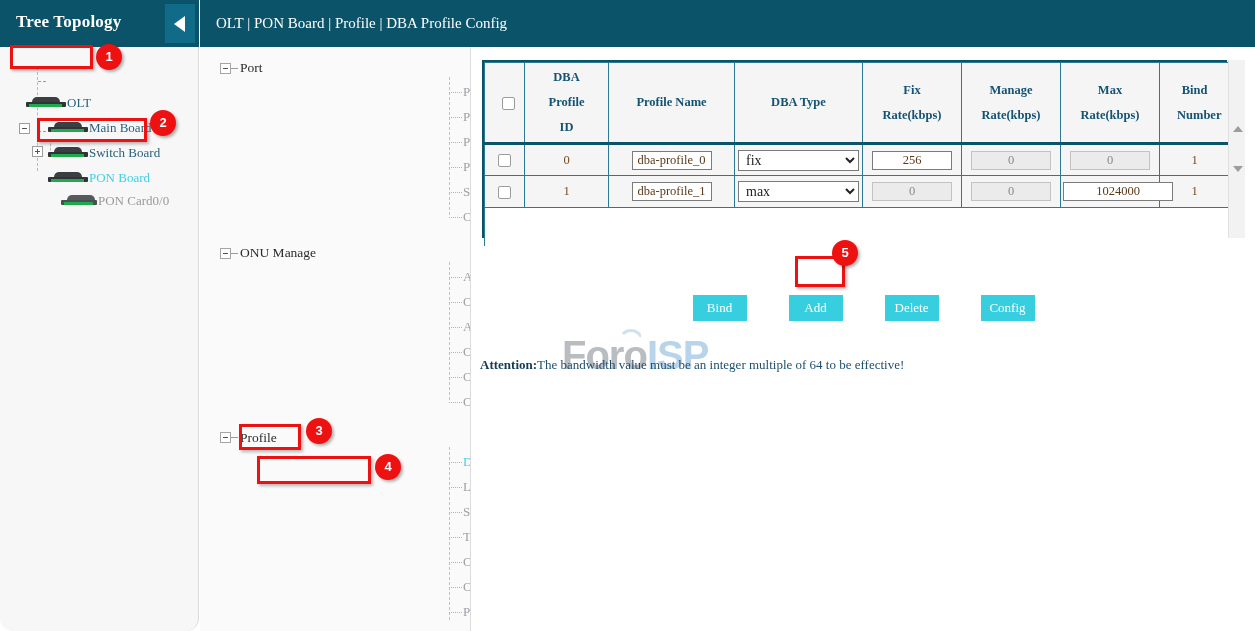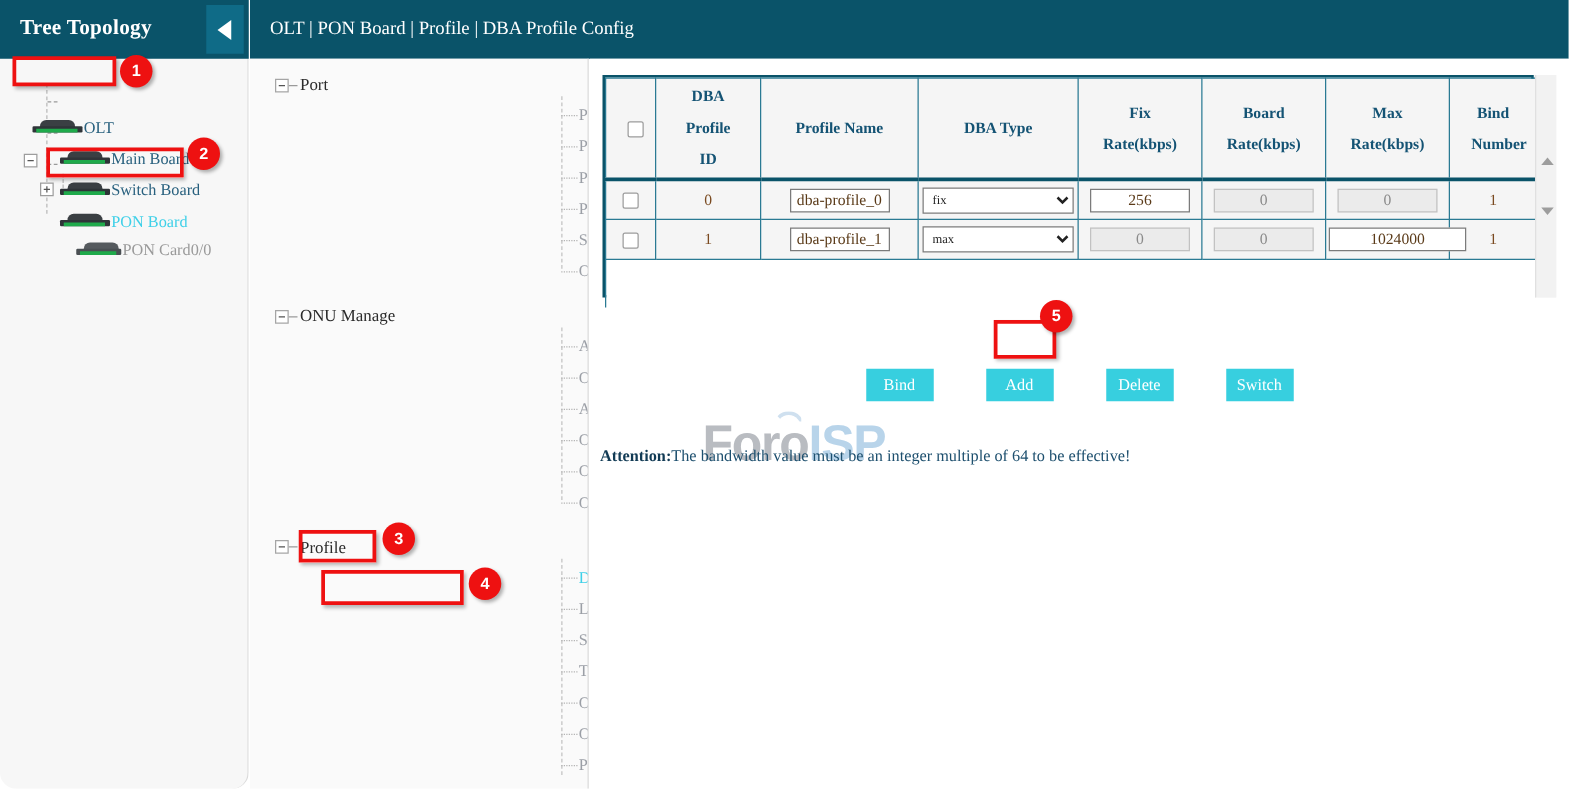--- a/index.html
+++ b/index.html
@@ -227,21 +227,21 @@
   input.cell.dis {
     background: #ebebeb;
     border: 1px solid #c2c2c2;
     color: #8a8a8a;
   }
   select.cell {
     width: 121px; height: 21px;
     border: 1px solid #7b7b7b;
     background: #ffffff;
     font-family: "Liberation Serif", serif;
-    font-size: 10px;
+    font-size: 14px;
     color: #222;
     padding-left: 3px;
   }
 
   
   #vscroll {
     position: absolute; right: 0; top: 0;
     width: 17px; height: 178px;
     background: #f2f2f2;
     border-left: 1px solid #e0e0e0;
@@ -448,21 +448,21 @@
           <thead>
             <tr>
               <th>
                 <span class="cbx"></span>
               </th>
               <th>DBA Profile ID</th>
               <th>Profile Name</th>
               <th>DBA Type</th>
               <th>Fix Rate(kbps)</th>
               <th>
-                <span>Board</span><br>
+                <span>Manage</span><br>
                 <span>Rate(kbps)</span>
               </th>
               <th>Max Rate(kbps)</th>
               <th>Bind Number</th>
             </tr>
           </thead>
           <tbody>
             <tr class="firstrow">
               <td><span class="cbx"></span></td>
               <td>0</td>
@@ -516,21 +516,21 @@
       <div id="vscroll">
         <div class="arrow up"></div>
         <div class="arrow down"></div>
       </div>
     </div>
 
     <div id="btnrow">
       <span class="btn">Bind</span>
       <span class="btn">Add</span>
       <span class="btn">Delete</span>
-      <span class="btn">Switch</span>
+      <span class="btn">Config</span>
     </div>
 
     <div id="wm-arc"></div>
     <div id="watermark">
       <span class="a">Foro</span><span class="b">ISP</span>
     </div>
 
     <div id="attention">
       <b>Attention:</b><span>The bandwidth value must be an integer multiple of 64 to be effective!</span>
     </div>

